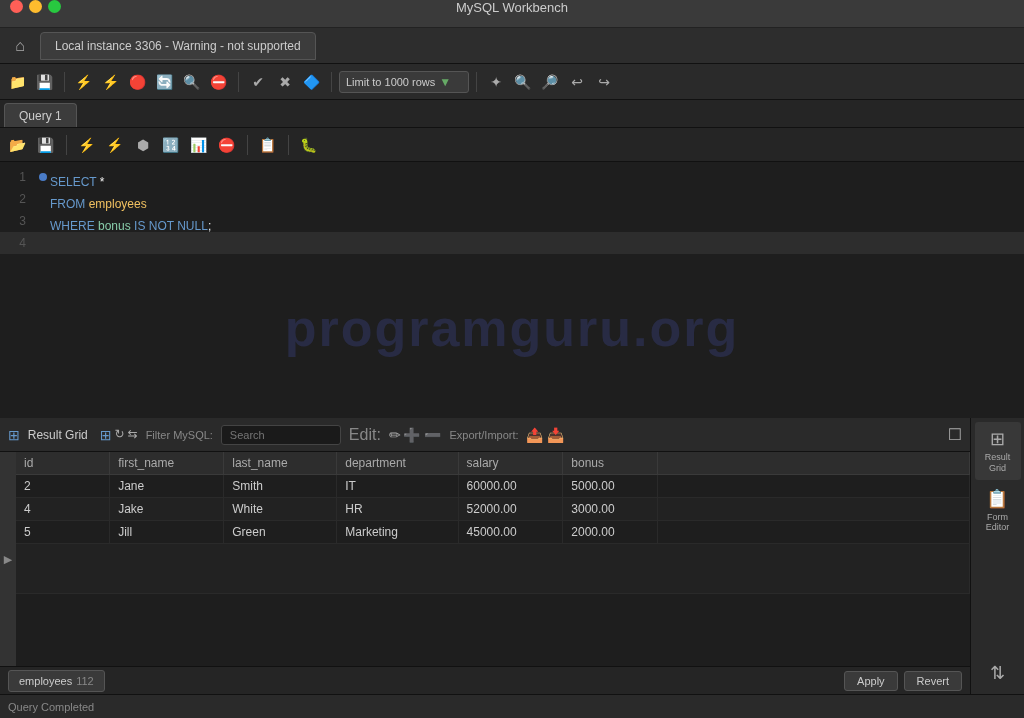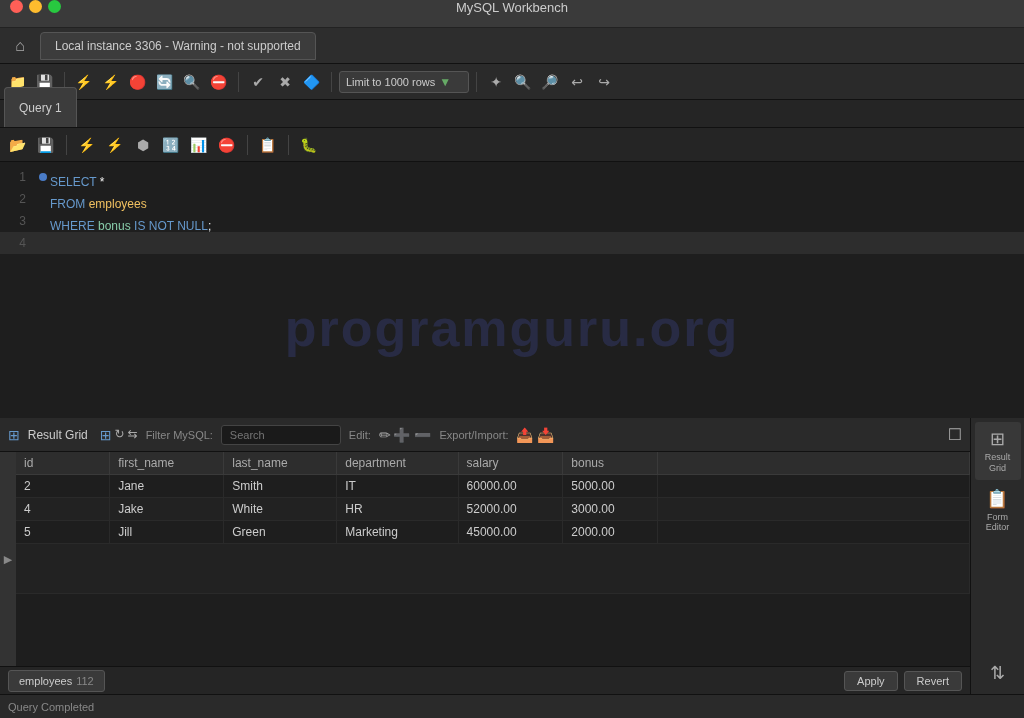--- a/index.html
+++ b/index.html
@@ -39,21 +39,21 @@
       background: #3a3a3a; border: 1px solid #555; color: #ccc; font-size: 11px;
       padding: 2px 6px; border-radius: 3px; height: 22px; display: flex; align-items: center; min-width: 130px;
     }
 
     
     #query-tab-bar {
       height: 28px; background: #252525; display: flex; align-items: flex-end; padding: 0 4px;
       border-bottom: 1px solid #111;
     }
     .query-tab {
-      height: 40px; padding: 0 14px; background: #3c3c3c; border: 1px solid #555;
+      height: 24px; padding: 0 14px; background: #3c3c3c; border: 1px solid #555;
       border-bottom: none; border-radius: 4px 4px 0 0;
       display: flex; align-items: center; color: #ccc; font-size: 12px; cursor: pointer;
     }
 
     
     #editor-toolbar {
       height: 34px; background: #252525; display: flex; align-items: center; padding: 0 6px; gap: 4px;
       border-bottom: 1px solid #111;
     }
     .code-area { padding: 4px 0; }
@@ -84,21 +84,21 @@
       height: 34px; background: #2a2a2a; display: flex; align-items: center; padding: 0 8px; gap: 8px;
       border-bottom: 1px solid #111;
     }
     .result-label { color: #ccc; font-size: 12px; font-weight: 500; }
     .grid-icon { color: #6699cc; font-size: 14px; }
     .filter-label { color: #888; font-size: 11px; }
     .search-box {
       background: #1a1a1a; border: 1px solid #444; color: #ccc; padding: 2px 8px;
       border-radius: 3px; font-size: 11px; width: 120px; height: 20px;
     }
-    .edit-label { color: #888; font-size: 11px; text-align: right; }
+    .edit-label { color: #888; font-size: 16px; text-align: right; }
     .export-label { color: #888; font-size: 11px; }
     .result-extra { margin-left: auto; display: flex; align-items: center; gap: 6px; }
     #result-table-area { flex: 1; overflow: auto; }
     table { border-collapse: collapse; width: 100%; font-size: 12px; }
     thead tr { background: #2d2d2d; }
     thead th {
       padding: 4px 8px; text-align: left; color: #aaa; font-weight: normal;
       border-right: 1px solid #3a3a3a; border-bottom: 1px solid #3a3a3a;
       white-space: nowrap; font-size: 12px;
     }

